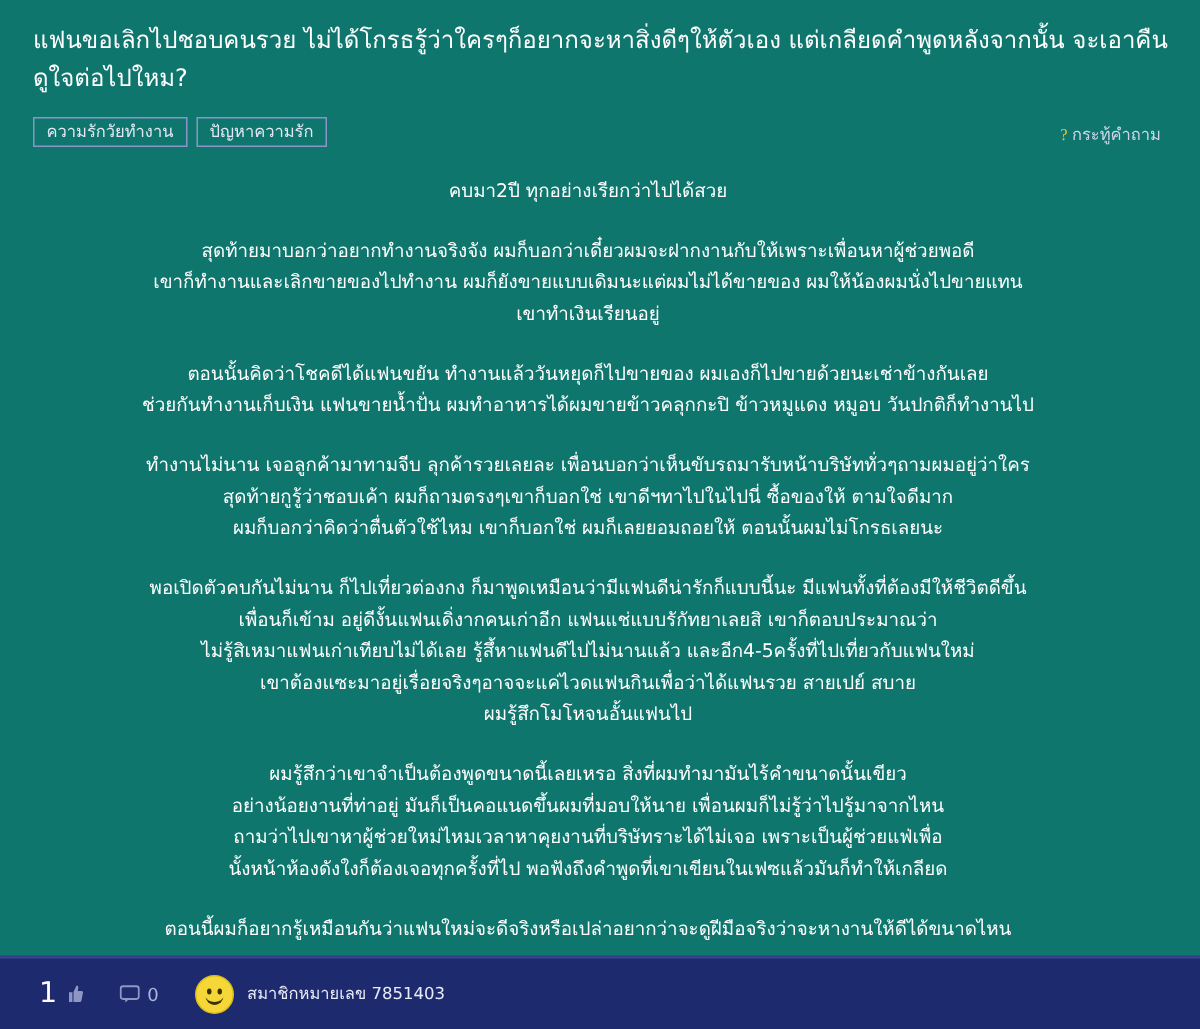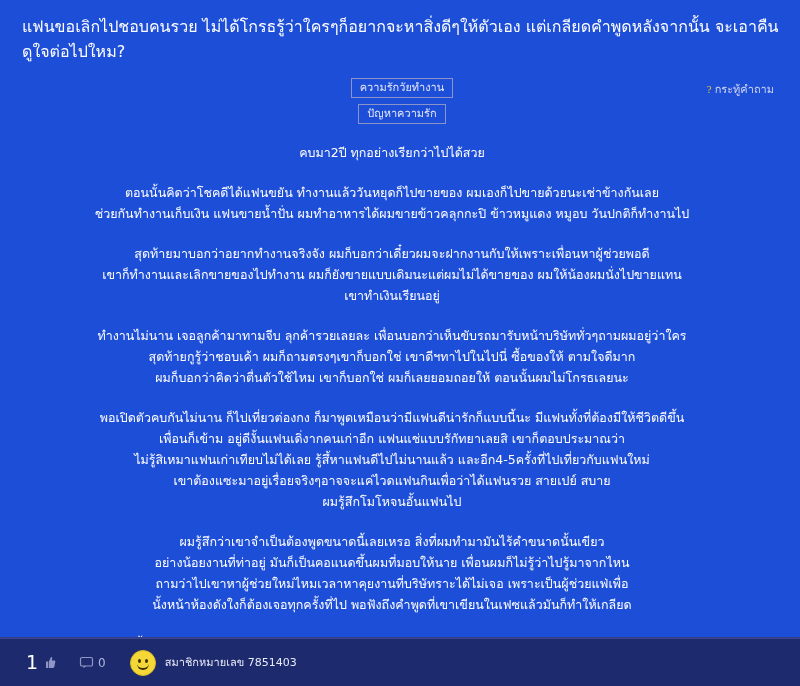--- a/index.html
+++ b/index.html
@@ -8,41 +8,40 @@
     padding: 0;
     width: 800px;
     height: 686px;
     background: #25307a;
     font-family: "DejaVu Sans", "Liberation Sans", sans-serif;
   }
   .page {
     position: relative;
     width: 800px;
     height: 686px;
-    background: #1d4ed8;
+    background: #0f766e;
     overflow: hidden;
   }
   .content {
     padding: 14px 18px 0 22px;
   }
   .title {
     color: #ffffff;
     font-size: 16px;
     line-height: 25px;
     font-weight: normal;
     margin: 0 0 14px 0;
     max-width: 760px;
   }
   .tagrow {
     display: flex;
     align-items: center;
     gap: 6px;
     margin-bottom: 10px;
     position: relative;
-    flex-direction: column;
   }
   .tag {
     border: 1px solid #8b94c8;
     color: #e3e7f7;
     font-size: 11px;
     padding: 3px 8px 4px 8px;
     background: transparent;
     line-height: 1;
     cursor: pointer;
   }
@@ -172,25 +171,25 @@
     <div class="tagrow">
       <span class="tag">ความรักวัยทำงาน</span>
       <span class="tag">ปัญหาความรัก</span>
       <span class="qlink">
         <span class="qmark">?</span><span>กระทู้คำถาม</span>
       </span>
     </div>
 
     <div class="body">
       <p>คบมา2ปี ทุกอย่างเรียกว่าไปได้สวย</p>
-      <p style="white-space:pre-line">ตอนนั้นคิดว่าโชคดีได้แฟนขยัน ทำงานแล้ววันหยุดก็ไปขายของ ผมเองก็ไปขายด้วยนะเช่าข้างกันเลย
-ช่วยกันทำงานเก็บเงิน แฟนขายน้ำปั่น ผมทำอาหารได้ผมขายข้าวคลุกกะปิ ข้าวหมูแดง หมูอบ  วันปกติก็ทำงานไป</p>
       <p style="white-space:pre-line">สุดท้ายมาบอกว่าอยากทำงานจริงจัง ผมก็บอกว่าเดี๋ยวผมจะฝากงานกับให้เพราะเพื่อนหาผู้ช่วยพอดี
 เขาก็ทำงานและเลิกขายของไปทำงาน ผมก็ยังขายแบบเดิมนะแต่ผมไม่ได้ขายของ ผมให้น้องผมนั่งไปขายแทน
 เขาทำเงินเรียนอยู่</p>
+      <p style="white-space:pre-line">ตอนนั้นคิดว่าโชคดีได้แฟนขยัน ทำงานแล้ววันหยุดก็ไปขายของ ผมเองก็ไปขายด้วยนะเช่าข้างกันเลย
+ช่วยกันทำงานเก็บเงิน แฟนขายน้ำปั่น ผมทำอาหารได้ผมขายข้าวคลุกกะปิ ข้าวหมูแดง หมูอบ  วันปกติก็ทำงานไป</p>
       <p style="white-space:pre-line">ทำงานไม่นาน เจอลูกค้ามาทามจีบ ลุกค้ารวยเลยละ เพื่อนบอกว่าเห็นขับรถมารับหน้าบริษัททั่วๆถามผมอยู่ว่าใคร
 สุดท้ายกูรู้ว่าชอบเค้า ผมก็ถามตรงๆเขาก็บอกใช่ เขาดีฯทาไปในไปนี่ ซื้อของให้ ตามใจดีมาก
 ผมก็บอกว่าคิดว่าตื่นตัวใช้ไหม เขาก็บอกใช่ ผมก็เลยยอมถอยให้  ตอนนั้นผมไม่โกรธเลยนะ</p>
       <p style="white-space:pre-line">พอเปิดตัวคบกันไม่นาน ก็ไปเที่ยวต่องกง ก็มาพูดเหมือนว่ามีแฟนดีน่ารักก็แบบนี้นะ มีแฟนทั้งที่ต้องมีให้ชีวิตดีขึ้น
 เพื่อนก็เข้าม อยู่ดีงั้นแฟนเดิ่งากคนเก่าอีก แฟนแช่แบบรักัทยาเลยสิ เขาก็ตอบประมาณว่า
 ไม่รู้สิเหมาแฟนเก่าเทียบไม่ได้เลย  รู้สึ้หาแฟนดีไปไม่นานแล้ว และอีก4-5ครั้งที่ไปเที่ยวกับแฟนใหม่
 เขาต้องแซะมาอยู่เรื่อยจริงๆอาจจะแค่ไวดแฟนกินเพื่อว่าได้แฟนรวย สายเปย์ สบาย
 ผมรู้สึกโมโหจนอั้นแฟนไป</p>
       <p style="white-space:pre-line">ผมรู้สึกว่าเขาจำเป็นต้องพูดขนาดนี้เลยเหรอ สิ่งที่ผมทำมามันไร้คำขนาดนั้นเขียว
 อย่างน้อยงานที่ท่าอยู่ มันก็เป็นคอแนดขึ้นผมที่มอบให้นาย เพื่อนผมก็ไม่รู้ว่าไปรู้มาจากไหน

